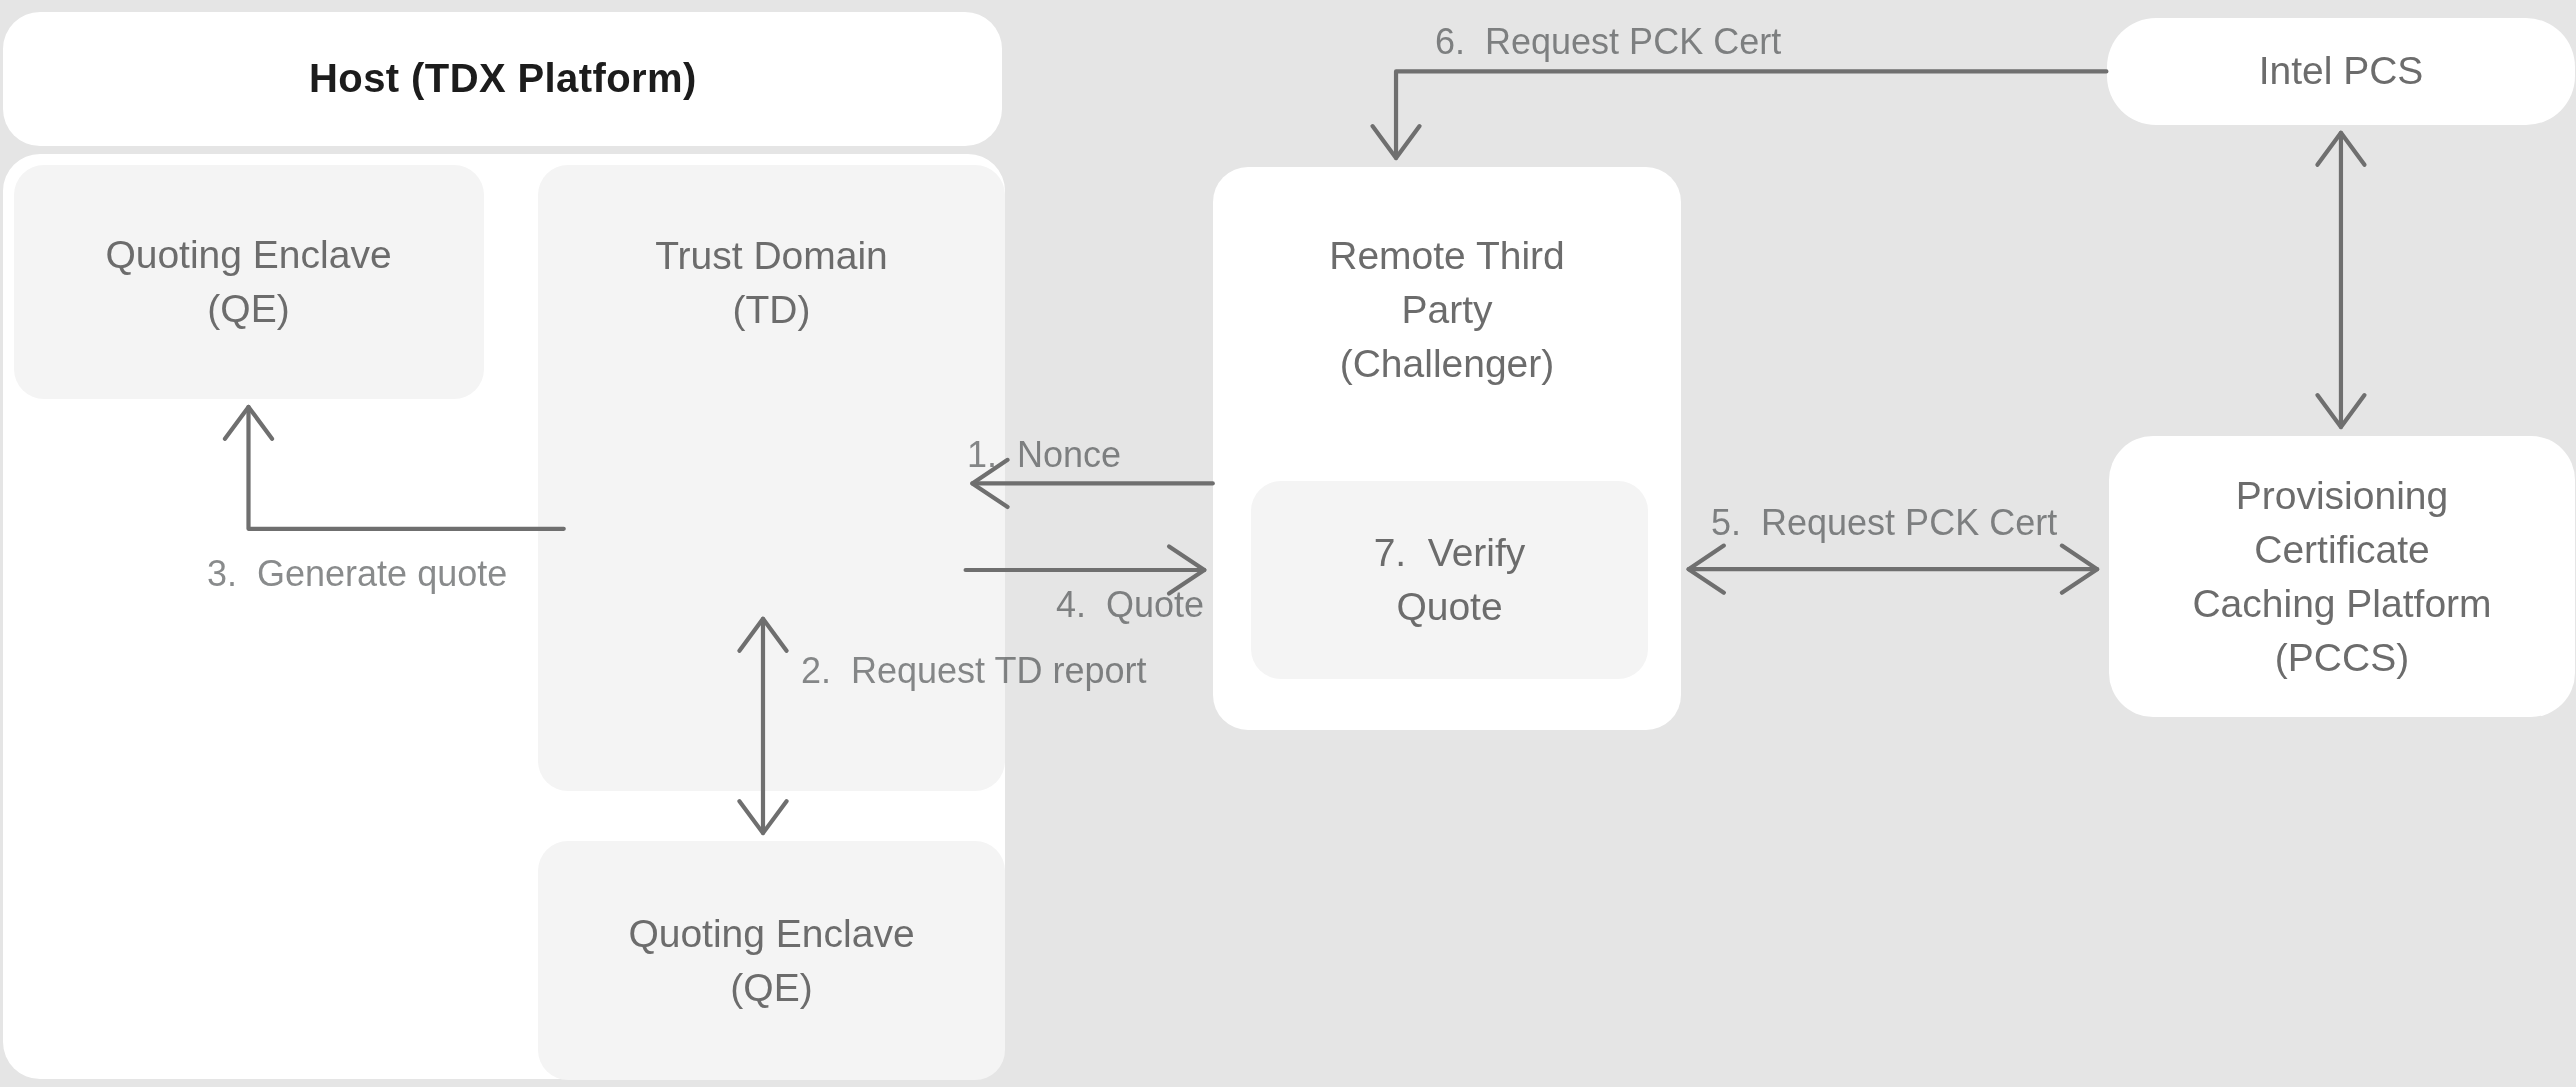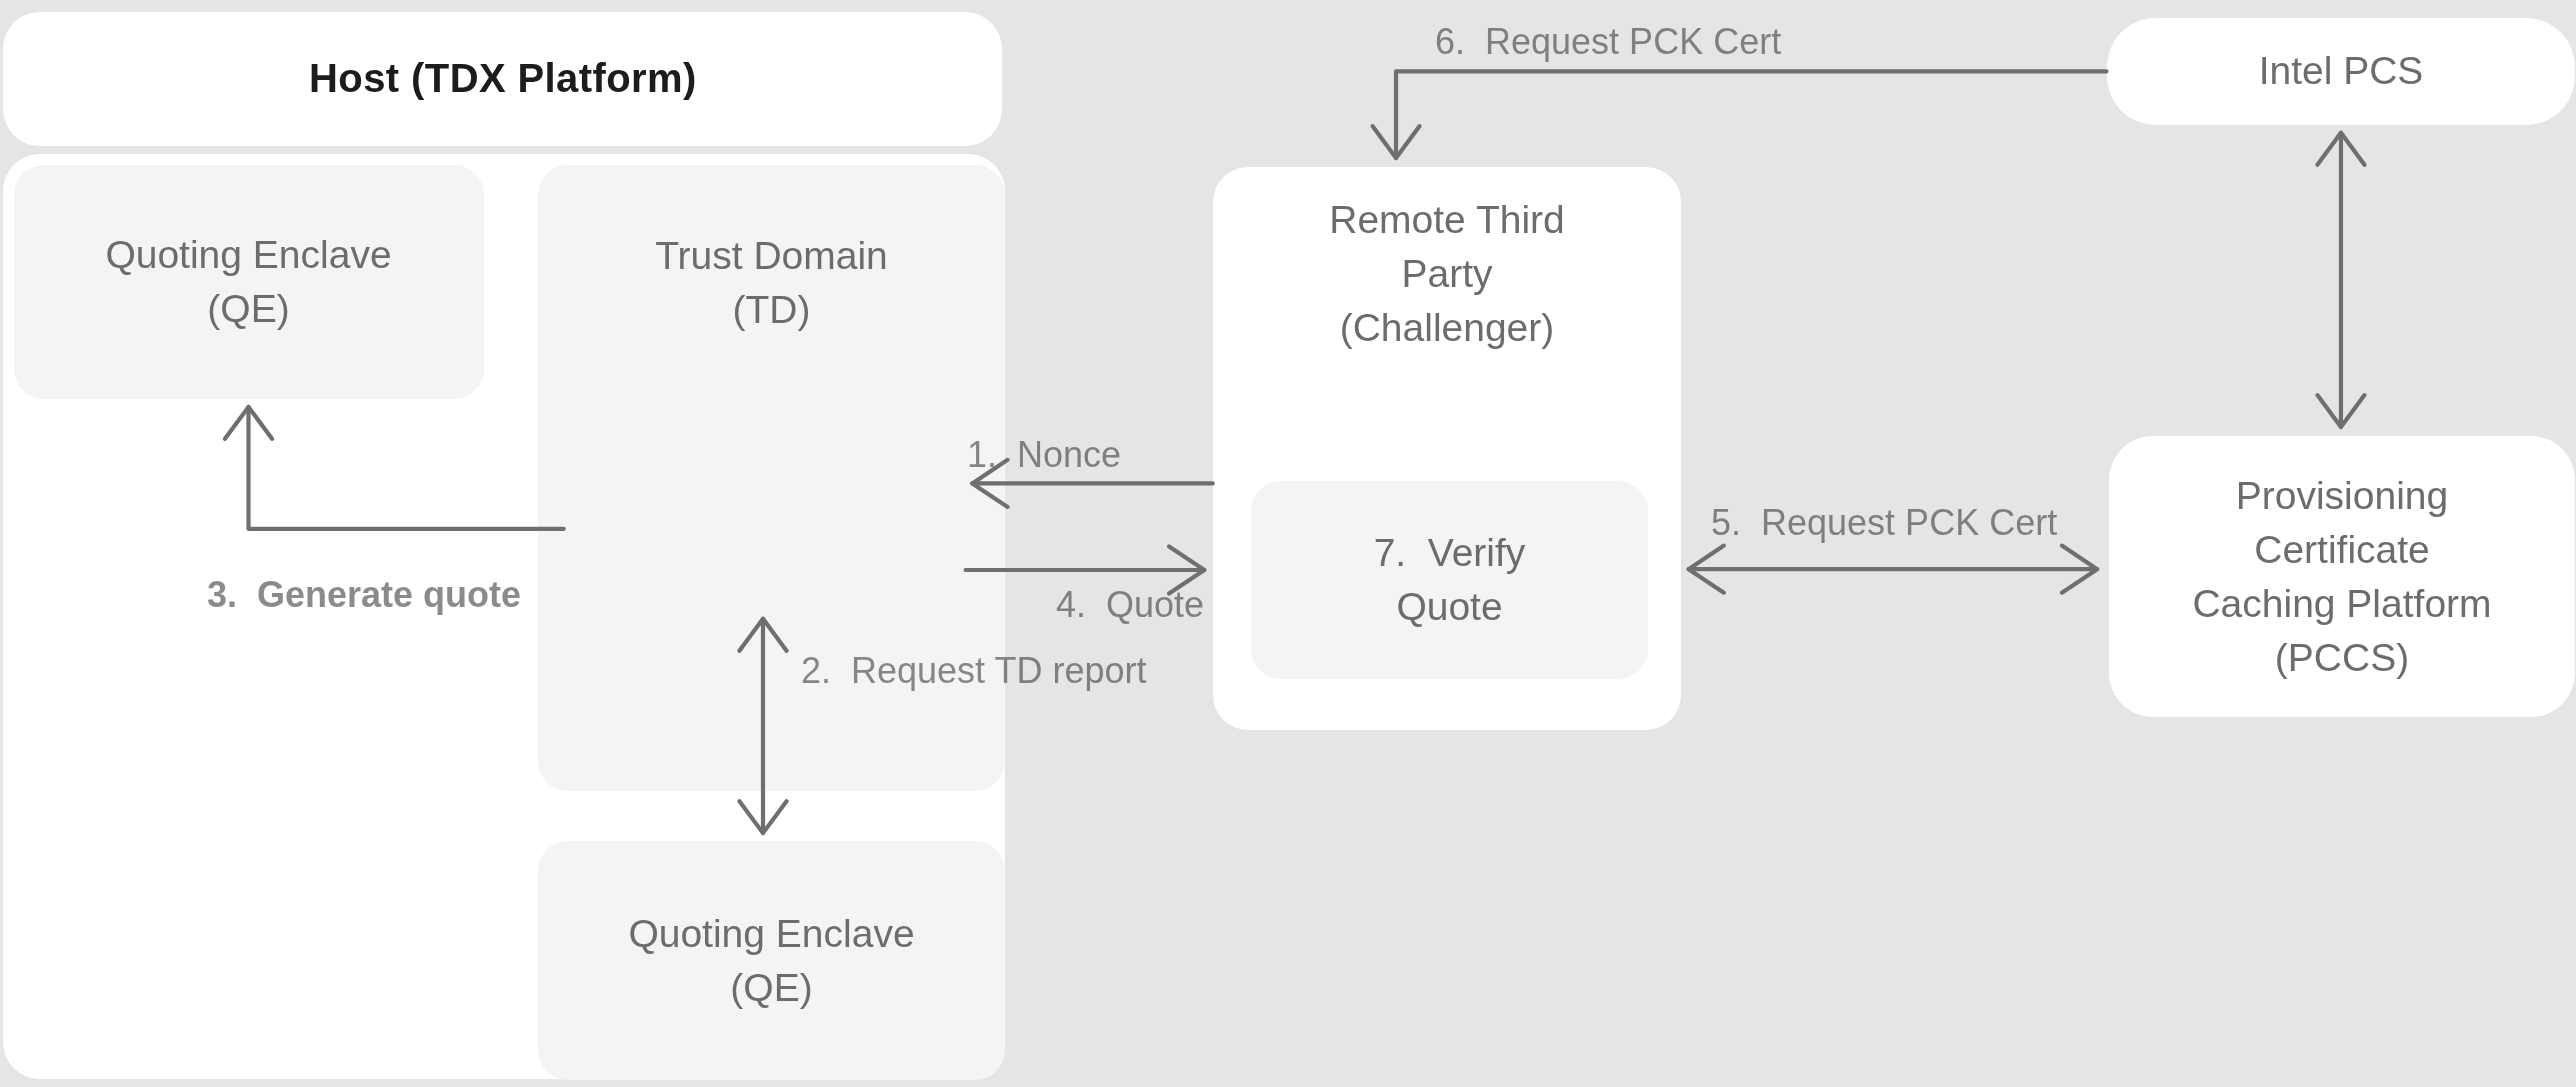--- a/index.html
+++ b/index.html
@@ -41,39 +41,39 @@
     white-space: pre; text-align: center;
   }
   .gray  { background: #f4f4f4; }
   .white { background: #ffffff; }
   .v-center { justify-content: center; }
 
   .qe-top    { left: 13.5px;   top: 165px; width: 470px; height: 234px; }
   .td        { left: 538px;  top: 165px; width: 467px; height: 626px; padding-top: 64px; }
   .aa        { left: 563px;  top: 421px; width: 399px; height: 189px; }
   .qe-bottom { left: 538px;  top: 841px; width: 467px; height: 239px; }
-  .rtp       { left: 1213px; top: 167px; width: 468px; height: 563px; padding-top: 26px; border-radius: 35px; }
+  .rtp       { left: 1213px; top: 167px; width: 468px; height: 563px; padding-top: 62px; border-radius: 35px; }
   .verify    { left: 1251px; top: 481px; width: 397px; height: 198px; }
   .intel     { left: 2107px; top: 17.7px;  width: 468px; height: 107px; border-radius: 49px; }
   .pccs      { left: 2109px; top: 436px; width: 466px; height: 281px; border-radius: 44px; }
 
   
   .connectors {
     position: absolute; left: 0; top: 0; width: 2576px; height: 1087px;
     pointer-events: none;
   }
 
   
   .edge-label {
     position: absolute; font-size: 36px; line-height: 40px;
     color: rgba(40, 44, 45, 0.55); white-space: pre;
   }
   .lbl-nonce    { left: 967px; top: 427px; margin-top: 8px; }
   .lbl-reqtd    { left: 801px;  top: 651px; }
-  .lbl-genquote { left: 207px;  top: 575px; font-weight: bold; }
+  .lbl-genquote { left: 207px;  top: 554px; }
   .lbl-quote    { left: 1056px; top: 585px; }
   .lbl-pck5     { left: 1711px; top: 503px; }
   .lbl-pck6     { left: 1435px; top: 22px; }
 </style>
 </head>
 <body>
 
 <div class="stage">
 
   <div class="box host-panel"></div>

